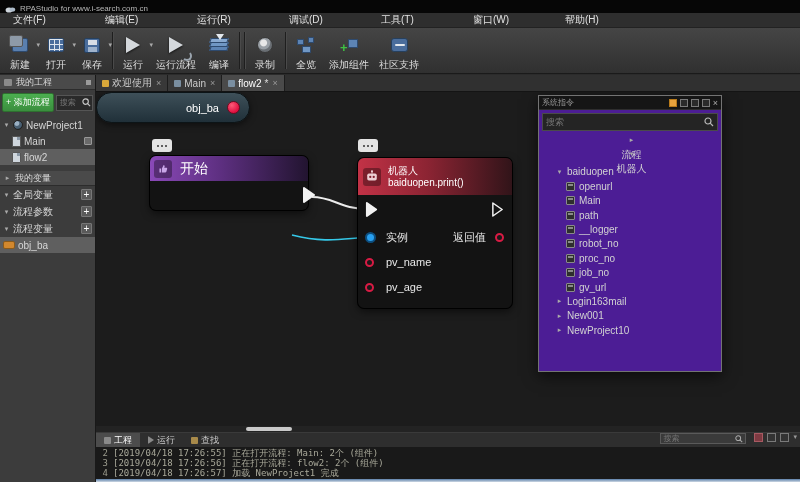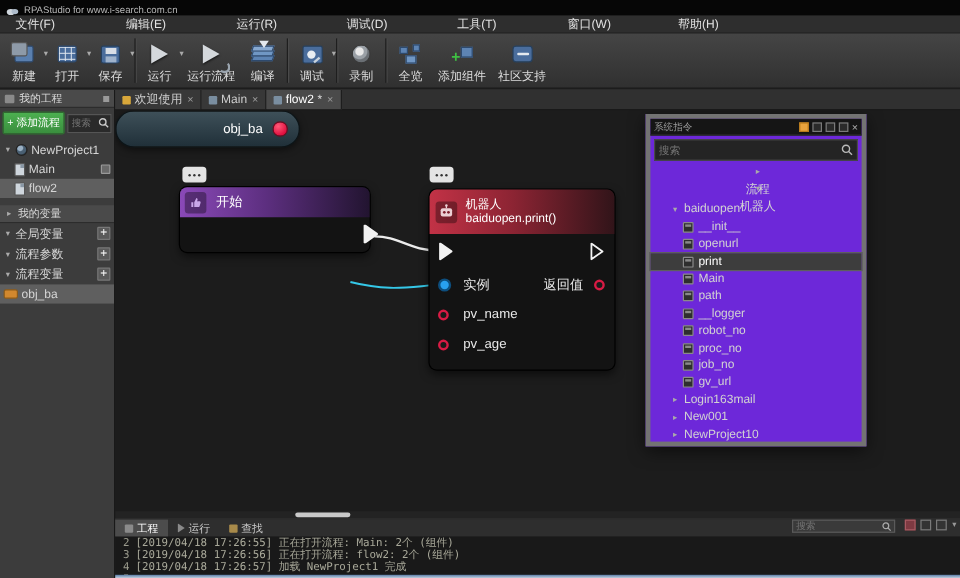--- a/index.html
+++ b/index.html
@@ -83,40 +83,40 @@
   .wires { position:absolute; inset:0; z-index:1; pointer-events:none; }
   .hscroll { position:absolute; left:0; right:0; bottom:0; height:6px; background:#232323; z-index:4; }
   .hscroll .thumb { position:absolute; left:150px; top:1px; width:46px; height:4px; background:#c9c9c9; border-radius:2px; }
 
   .comment { position:absolute; width:20px; height:13px; background:#e4e4e4; border-radius:3px; display:flex; align-items:center; justify-content:center; gap:2px; z-index:2; }
   .comment i { width:2px; height:2px; background:#333; border-radius:50%; }
 
   .node { position:absolute; background:#131313; border-radius:6px; box-shadow:0 0 0 1px #000, 0 3px 8px rgba(0,0,0,.6); z-index:2; }
   .node-start { left:54px; top:64px; width:158px; height:54px; }
   .hdr-start { height:25px; border-radius:6px 6px 0 0; background:linear-gradient(90deg,#8a49b8 0%,#5d2f80 45%,#221430 100%);
-    display:flex; align-items:center; gap:8px; padding:0 4px; font-size:11px; color:#fff;font-family:Liberation Mono, monospace; }
+    display:flex; align-items:center; gap:8px; padding:0 4px; font-size:14px; color:#fff;font-family:Liberation Mono, monospace; }
   .hico { width:18px; height:18px; border-radius:3px; background:rgba(0,0,0,.35); display:flex; align-items:center; justify-content:center; }
   .port-exec-out { position:absolute; right:-8px; top:31px; }
   .node-robot { left:262px; top:66px; width:154px; height:150px; }
   .hdr-robot { height:37px; border-radius:6px 6px 0 0; background:linear-gradient(90deg,#c23246 0%,#8c2433 45%,#311419 100%);
     display:flex; align-items:center; gap:7px; padding:0 5px; color:#fff; }
   .hdr-robot .tt { font-size:10px; line-height:12px; }
   .prow { position:absolute; left:0; right:0; height:18px; display:flex; align-items:center; font-size:11px; color:#e8e8e8; }
   .port-l { position:absolute; left:7px; } .port-r { position:absolute; right:8px; }
   .lblL { margin-left:28px; } .lblR { margin-left:auto; margin-right:26px; }
   .pc-blue { width:11px; height:11px; border-radius:50%; background:#28a0f0; border:2px solid #0d4e7e; }
   .pc-ring { width:9px; height:9px; border-radius:50%; border:2.5px solid #d81b44; background:#1a1a1a; }
   .tri { display:block; }
   .node-var { left:56px; top:128px; width:154px; height:31px; border-radius:16px;
     background:linear-gradient(180deg,#3e5059,#203039); border:1px solid #0c1417; box-shadow:0 2px 6px rgba(0,0,0,.5);
     display:flex; align-items:center; justify-content:flex-end; gap:8px; padding:0 9px; font-size:11px; color:#fff; z-index:2; }
   .pc-red-f { width:13px; height:13px; border-radius:50%; background:radial-gradient(circle at 35% 30%, #ff5a78, #e01040 70%); border:1px solid #6e0a20; }
 
   
-  .palette { position:absolute; left:442px; top:3px; width:184px; height:277px; background:#6d28d9; border:4px solid #737373; z-index:5; font-size:10px; box-shadow:0 4px 14px rgba(0,0,0,.6); }
+  .palette { position:absolute; left:442px; top:3px; width:184px; height:277px; background:#4c1d95; border:1px solid #737373; z-index:5; font-size:10px; box-shadow:0 4px 14px rgba(0,0,0,.6); }
   .pal-head { height:14px; background:#151515; border-bottom:1px solid #2e2e2e; display:flex; align-items:center; padding:0 3px; gap:3px; }
   .pal-title { font-size:8px; color:#9a9a9a; flex:1; }
   .pal-ic { width:8px; height:8px; border:1px solid #7a7a7a; background:#2a2a2a; }
   .pal-ic.on { background:#e8a33d; border-color:#b87a1a; }
   .pal-x { color:#aaa; font-size:9px; line-height:8px; }
   .pal-search { margin:3px; height:18px; display:flex; align-items:center; background:#242424; border:1px solid #4a4a4a; padding:0 3px; }
   .pal-search input { flex:1; min-width:0; background:transparent; border:none; outline:none; color:#ccc; font-size:9px; }
   .pal-tree { padding:2px 0; }
   .prow2 { height:14.4px; display:flex; align-items:center; gap:4px; color:#d2d2d2; padding-right:2px; white-space:nowrap; }
   .prow2.sel { background:#3d3d3d; outline:1px solid #5e5e5e; color:#fff; }
@@ -208,27 +208,20 @@
           <div class="ilayers">
             <i></i>
             <i></i>
             <i></i>
             <div class="dn"></div>
           </div>
         </div>
       <span class="lab">编译</span>
     </div>
     <div class="tsep"></div>
-    <div class="tbtn">
-      <div class="ticon">
-          <div class="idebug"></div>
-        </div>
-      <span class="lab">调试</span>
-      <span class="dd">▾</span>
-    </div>
     <div class="tsep"></div>
     <div class="tbtn">
       <div class="ticon">
           <div class="irec"></div>
         </div>
       <span class="lab">录制</span>
     </div>
     <div class="tsep"></div>
     <div class="tbtn">
       <div class="ticon">
@@ -445,29 +438,21 @@
           <div class="prow2 ind0">
             <span class="arr">▾</span>
             <span>机器人</span>
           </div>
           <div class="prow2 ind1">
             <span class="arr">▾</span>
             <span>baiduopen</span>
           </div>
           <div class="prow2 ind2">
             <span class="m-ic"></span>
-            <span>__init__</span>
-          </div>
-          <div class="prow2 ind2">
-            <span class="m-ic"></span>
             <span>openurl</span>
-          </div>
-          <div class="prow2 ind2 sel">
-            <span class="m-ic"></span>
-            <span>print</span>
           </div>
           <div class="prow2 ind2">
             <span class="m-ic"></span>
             <span>Main</span>
           </div>
           <div class="prow2 ind2">
             <span class="m-ic"></span>
             <span>path</span>
           </div>
           <div class="prow2 ind2">

